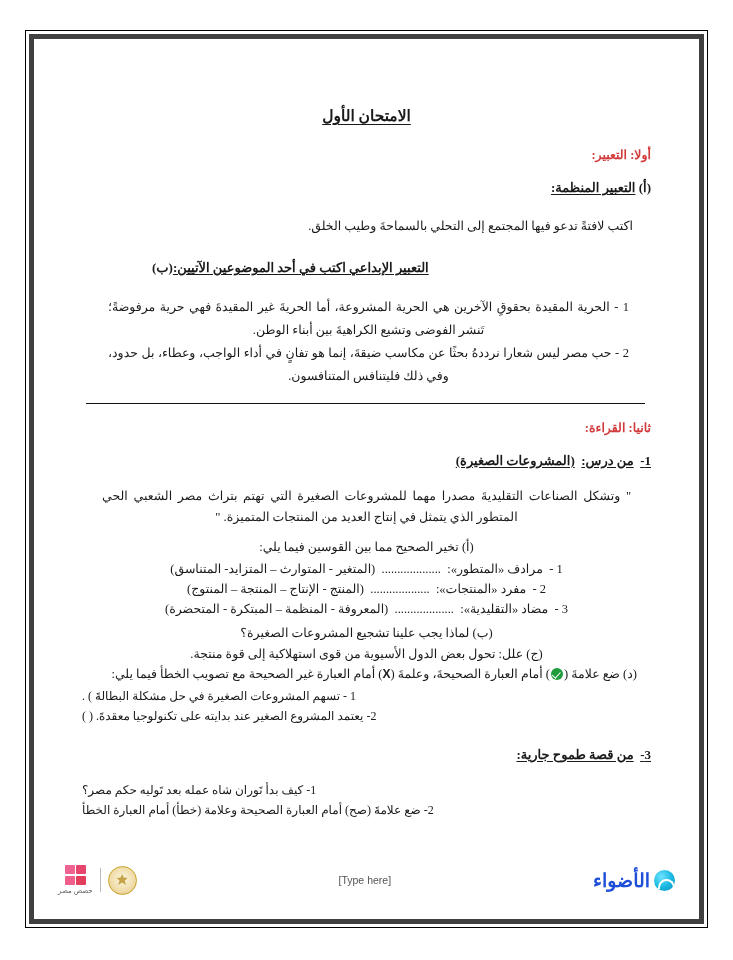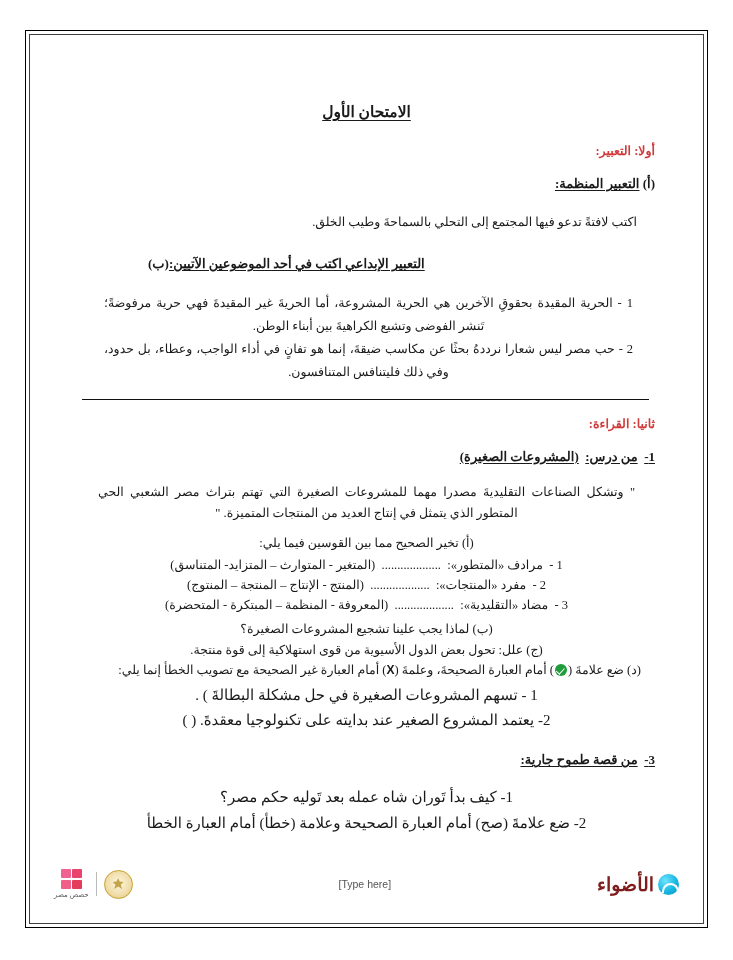--- a/index.html
+++ b/index.html
@@ -26,21 +26,21 @@
     background: #fff;
     border: 1px solid #000;
     box-sizing: border-box;
   }
   .page-inner {
     position: absolute;
     left: 3px;
     top: 3px;
     right: 3px;
     bottom: 3px;
-    border: 1px solid #404040;
+    border: 5px solid #404040;
     box-sizing: border-box;
     overflow: hidden;
   }
   .page-body {
     position: absolute;
     left: 0;
     top: 0;
     right: 0;
     bottom: 0;
     padding: 0 48px;
@@ -201,24 +201,24 @@
     transform: rotate(42deg);
   }
   .xmark {
     font-weight: bold;
     font-family: "Liberation Sans", sans-serif;
     font-size: 12px;
   }
 
   .tf-list { margin-top: 3px; }
   .tf-row {
-    font-size: 15px;
+    font-size: 12px;
     line-height: 1.65;
     direction: rtl;
-    text-align: center;
+    text-align: left;
   }
 
   .story-head {
     margin-top: 20px;
     text-align: right;
     font-size: 13px;
     font-weight: bold;
     padding-left: 112px;
   }
   .story-head .u { text-decoration: underline; text-underline-offset: 2px; }
@@ -243,21 +243,21 @@
   .logo-adwaa {
     display: flex;
     flex-direction: row-reverse;
     align-items: center;
     gap: 4px;
   }
   .adwaa-word {
     font-family: "Liberation Sans", sans-serif;
     font-size: 19px;
     font-weight: bold;
-    color: #7f1d1d;
+    color: #1d4ed8;
     letter-spacing: -0.5px;
     direction: rtl;
   }
   .adwaa-dot {
     width: 21px;
     height: 21px;
     border-radius: 50%;
     background: radial-gradient(circle at 35% 32%, #6fe4ff 0%, #17b6e0 55%, #0e93bd 100%);
     position: relative;
   }
@@ -397,21 +397,21 @@
           <span>&nbsp;</span><span>(المعروفة - المنظمة – المبتكرة - المتحضرة)</span>
         </div>
       </div>
 
       <div class="q-block">
         <div class="q-line">(ب) لماذا يجب علينا تشجيع المشروعات الصغيرة؟</div>
         <div class="q-line">(ج) علل: تحول بعض الدول الأسيوية من قوى استهلاكية إلى قوة منتجة.</div>
       </div>
 
       <div class="mark-d">
-        <span>(د) ضع علامةَ (</span><span class="chk"></span><span>) أمام العبارة الصحيحةَ، وعلمةَ (</span><span class="xmark">X</span><span>) أمام العبارة غير الصحيحة مع تصويب الخطأ إنما يلي:</span>
+        <span>(د) ضع علامةَ (</span><span class="chk"></span><span>) أمام العبارة الصحيحةَ، وعلمةَ (</span><span class="xmark">X</span><span>) أمام العبارة غير الصحيحة مع تصويب الخطأ فيما يلي:</span>
       </div>
 
       <div class="tf-list">
         <div class="tf-row">1 - تسهم المشروعات الصغيرة في حل مشكلة البطالةَ ) .</div>
         <div class="tf-row">2- يعتمد المشروع الصغير عند بدايته على تكنولوجيا معقدةَ. (  )</div>
       </div>
 
       <div class="story-head">
         <span class="u">3-</span>
         <span>&nbsp;</span><span class="u">من قصة طموح جارية:</span>

